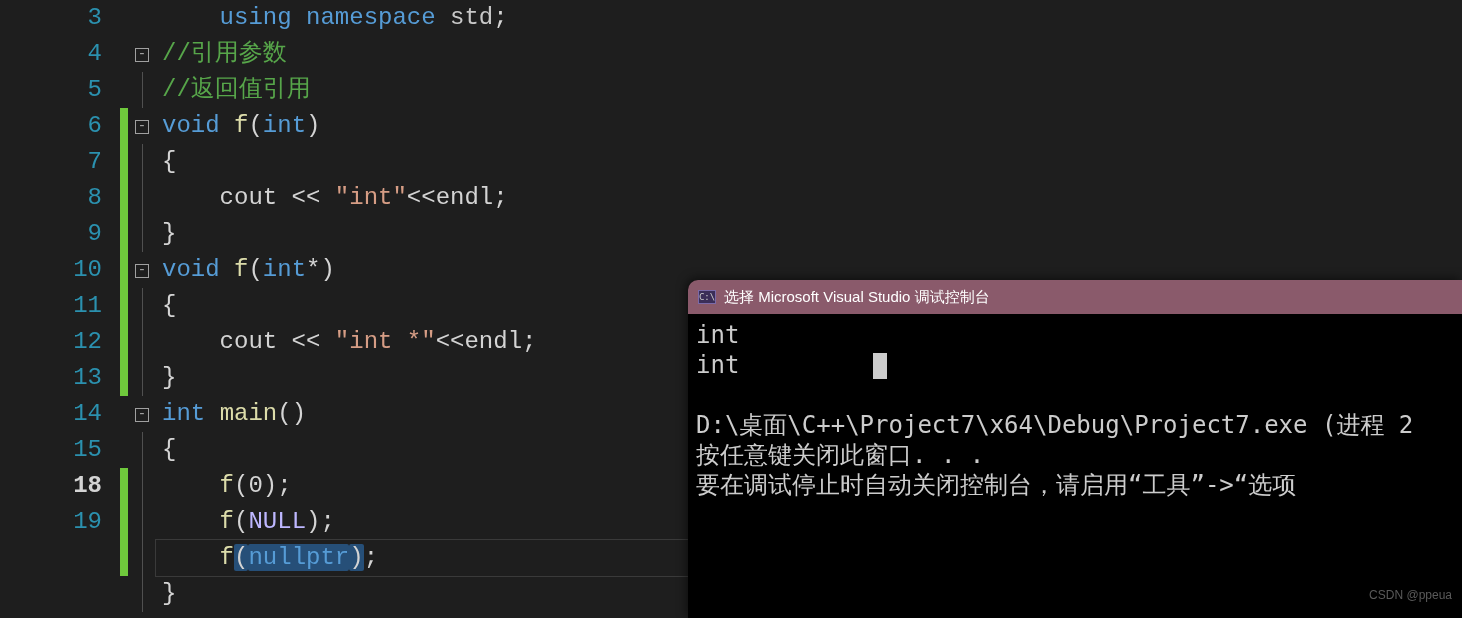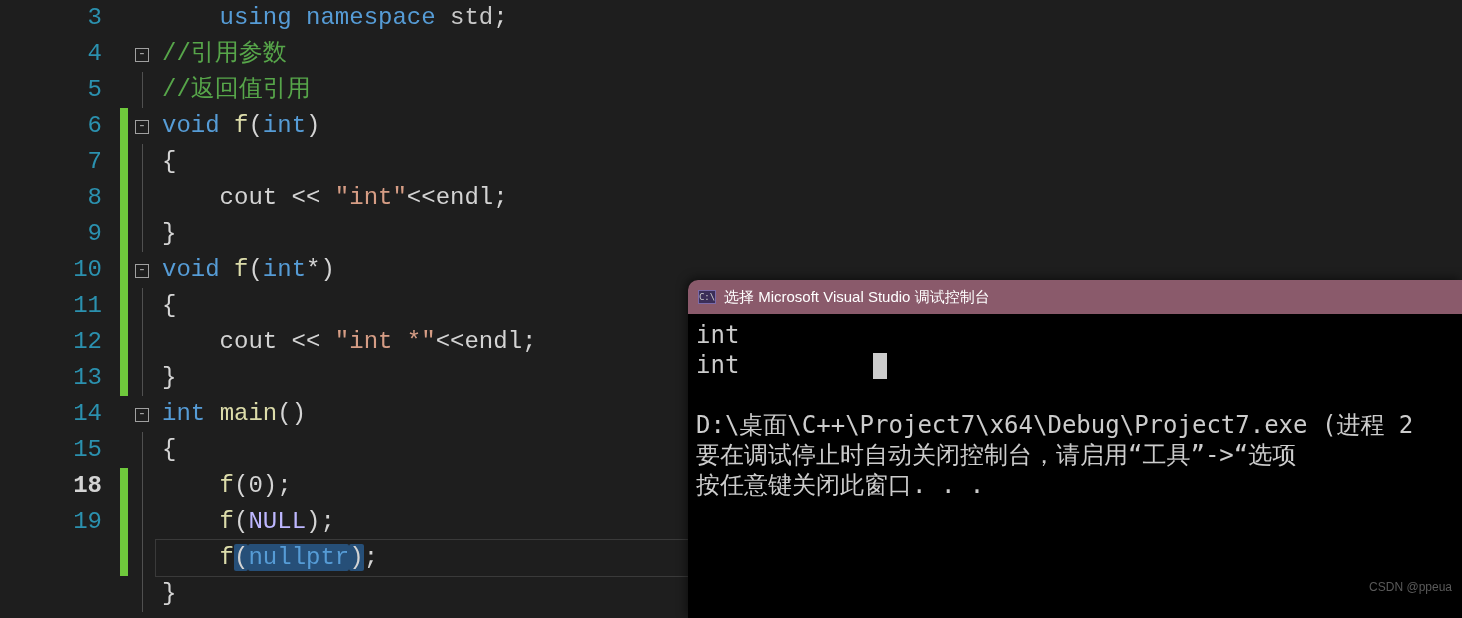--- a/index.html
+++ b/index.html
@@ -149,21 +149,21 @@
     .console .cursor-blk {
       display: inline-block;
       width: 14px;
       height: 26px;
       background: #cccccc;
       vertical-align: text-bottom;
       margin-left: 4px;
     }
     .watermark {
       position: absolute;
-      bottom: 24px;
+      bottom: 16px;
       right: 10px;
       font-size: 12px;
       color: #5a5a5a;
       font-family: 'Segoe UI', sans-serif;
     }
   </style>
 </head>
 <body>
 
 <div class="editor">
@@ -247,16 +247,16 @@
       </div>
     </div>
   <div class="code" id="codearea"><div class="line"><span class="">    </span><span class="kw">using</span><span class=""> </span><span class="kw">namespace</span><span class=""> </span><span class="nsname">std</span><span class="punct">;</span></div><div class="line"><span class="comment">//引用参数</span></div><div class="line"><span class="comment">//返回值引用</span></div><div class="line"><span class="type">void</span><span class=""> </span><span class="func">f</span><span class="punct">(</span><span class="type">int</span><span class="punct">)</span></div><div class="line"><span class="punct">{</span></div><div class="line"><span class="">    </span><span class="ident">cout</span><span class="punct"> &lt;&lt; </span><span class="str">"int"</span><span class="punct">&lt;&lt;</span><span class="ident">endl</span><span class="punct">;</span></div><div class="line"><span class="punct">}</span></div><div class="line"><span class="type">void</span><span class=""> </span><span class="func">f</span><span class="punct">(</span><span class="type">int</span><span class="punct">*)</span></div><div class="line"><span class="punct">{</span></div><div class="line"><span class="">    </span><span class="ident">cout</span><span class="punct"> &lt;&lt; </span><span class="str">"int *"</span><span class="punct">&lt;&lt;</span><span class="ident">endl</span><span class="punct">;</span></div><div class="line"><span class="punct">}</span></div><div class="line"><span class="type">int</span><span class=""> </span><span class="func">main</span><span class="punct">()</span></div><div class="line"><span class="punct">{</span></div><div class="line"><span class="">    </span><span class="func">f</span><span class="punct">(</span><span class="num">0</span><span class="punct">);</span></div><div class="line"><span class="">    </span><span class="func">f</span><span class="punct">(</span><span class="macro">NULL</span><span class="punct">);</span></div><div class="line current-line"><span class="">    </span><span class="func">f</span><span class="punct hl-param">(</span><span class="nullk hl-param">nullptr</span><span class="punct hl-param">)</span><span class="punct">;</span></div><div class="line"><span class="punct">}</span></div></div>
 </div>
 
 <div class="console">
   <div class="titlebar">
     <span class="icon">C:\</span>
     <span>选择 Microsoft Visual Studio 调试控制台</span>
   </div>
-  <div class="body" id="consolebody"><div>int</div><div>int         <span class="cursor-blk"></span></div><div>&nbsp;</div><div>D:\桌面\C++\Project7\x64\Debug\Project7.exe (进程 2</div><div>要在调试停止时自动关闭控制台，请启用“工具”-&gt;“选项</div><div>按任意键关闭此窗口. . .</div></div>
+  <div class="body" id="consolebody"><div>int</div><div>int         <span class="cursor-blk"></span></div><div>&nbsp;</div><div>D:\桌面\C++\Project7\x64\Debug\Project7.exe (进程 2</div><div>按任意键关闭此窗口. . .</div><div>要在调试停止时自动关闭控制台，请启用“工具”-&gt;“选项</div></div>
 </div>
 
 <div class="watermark">CSDN @ppeua</div>
 
 </body></html>

